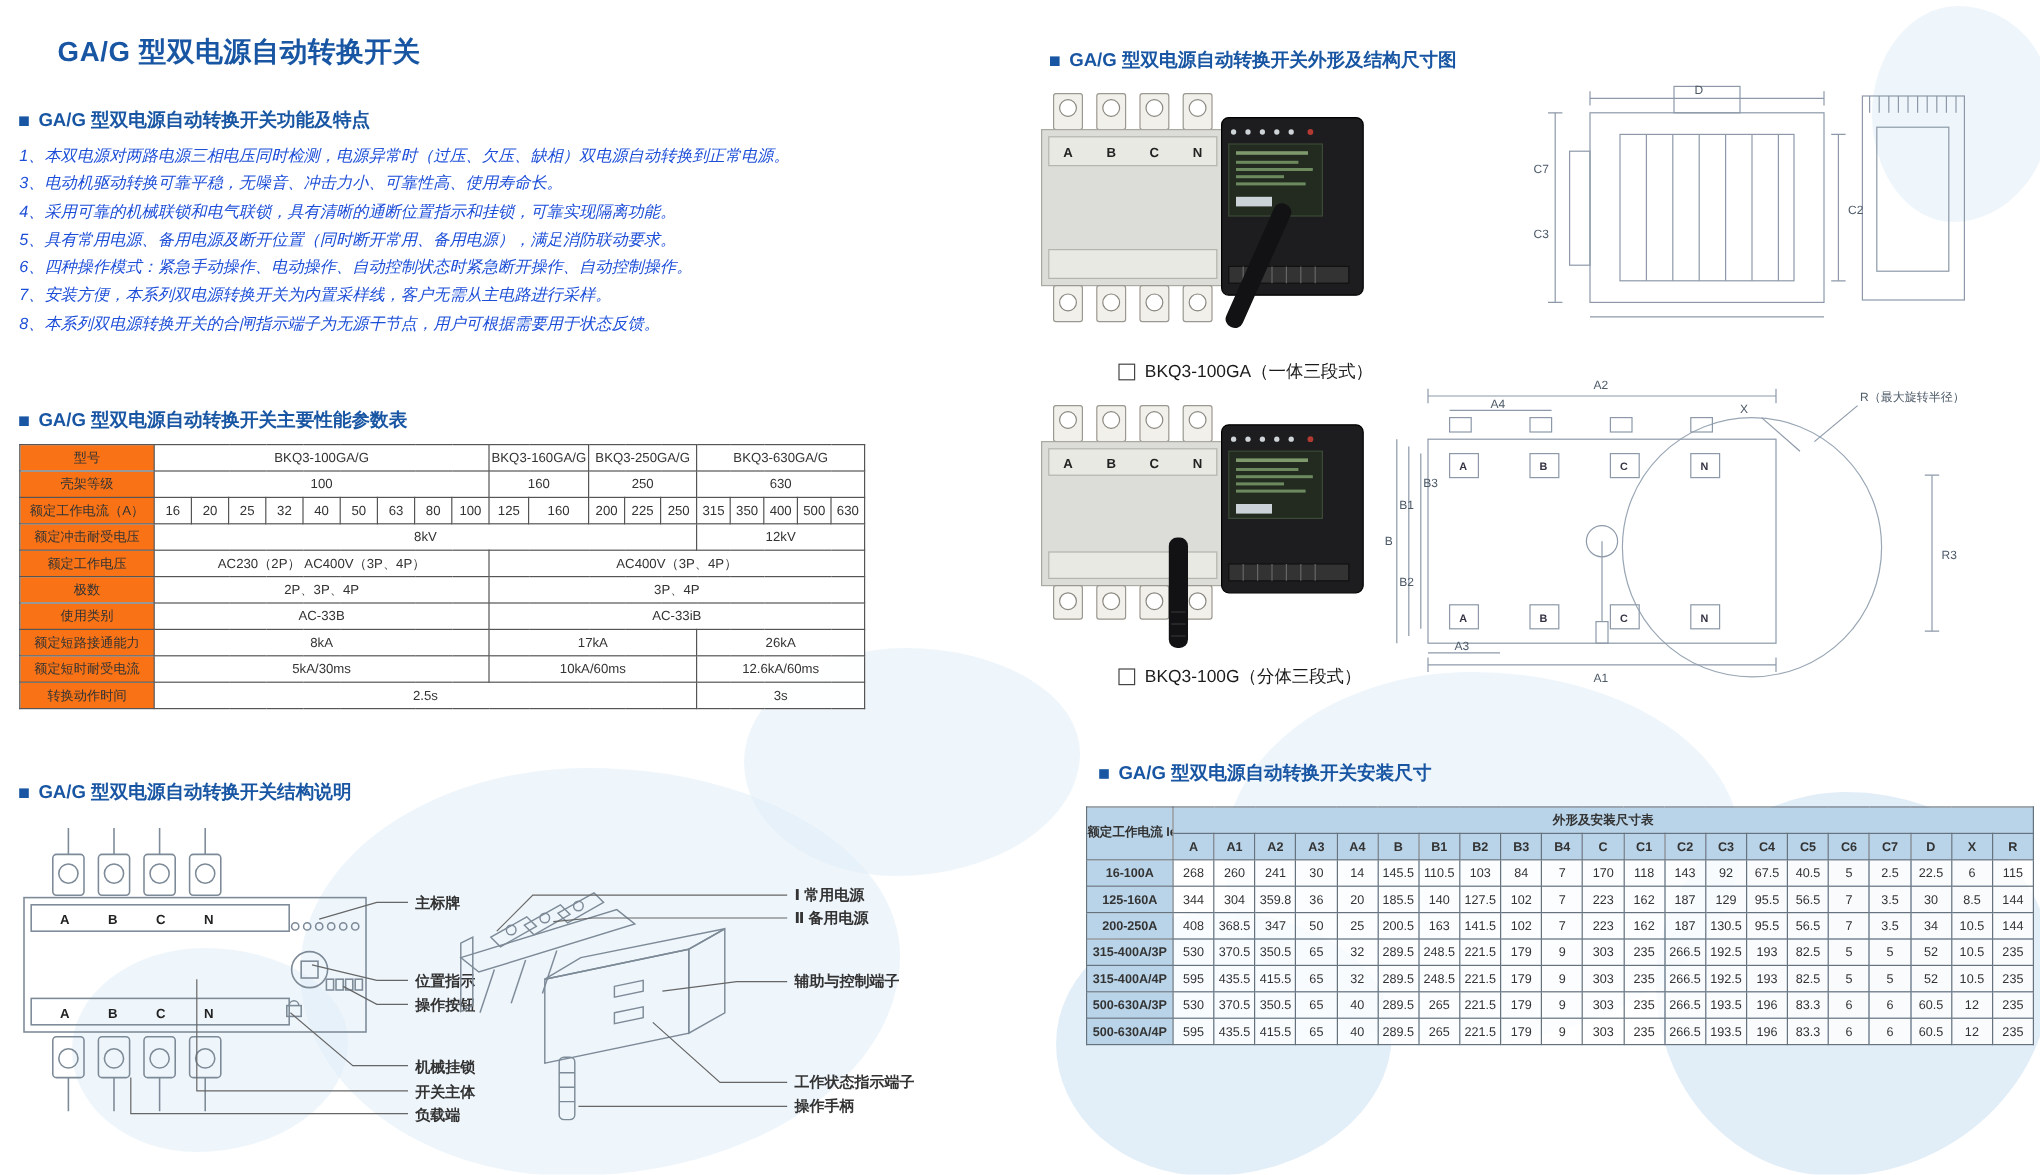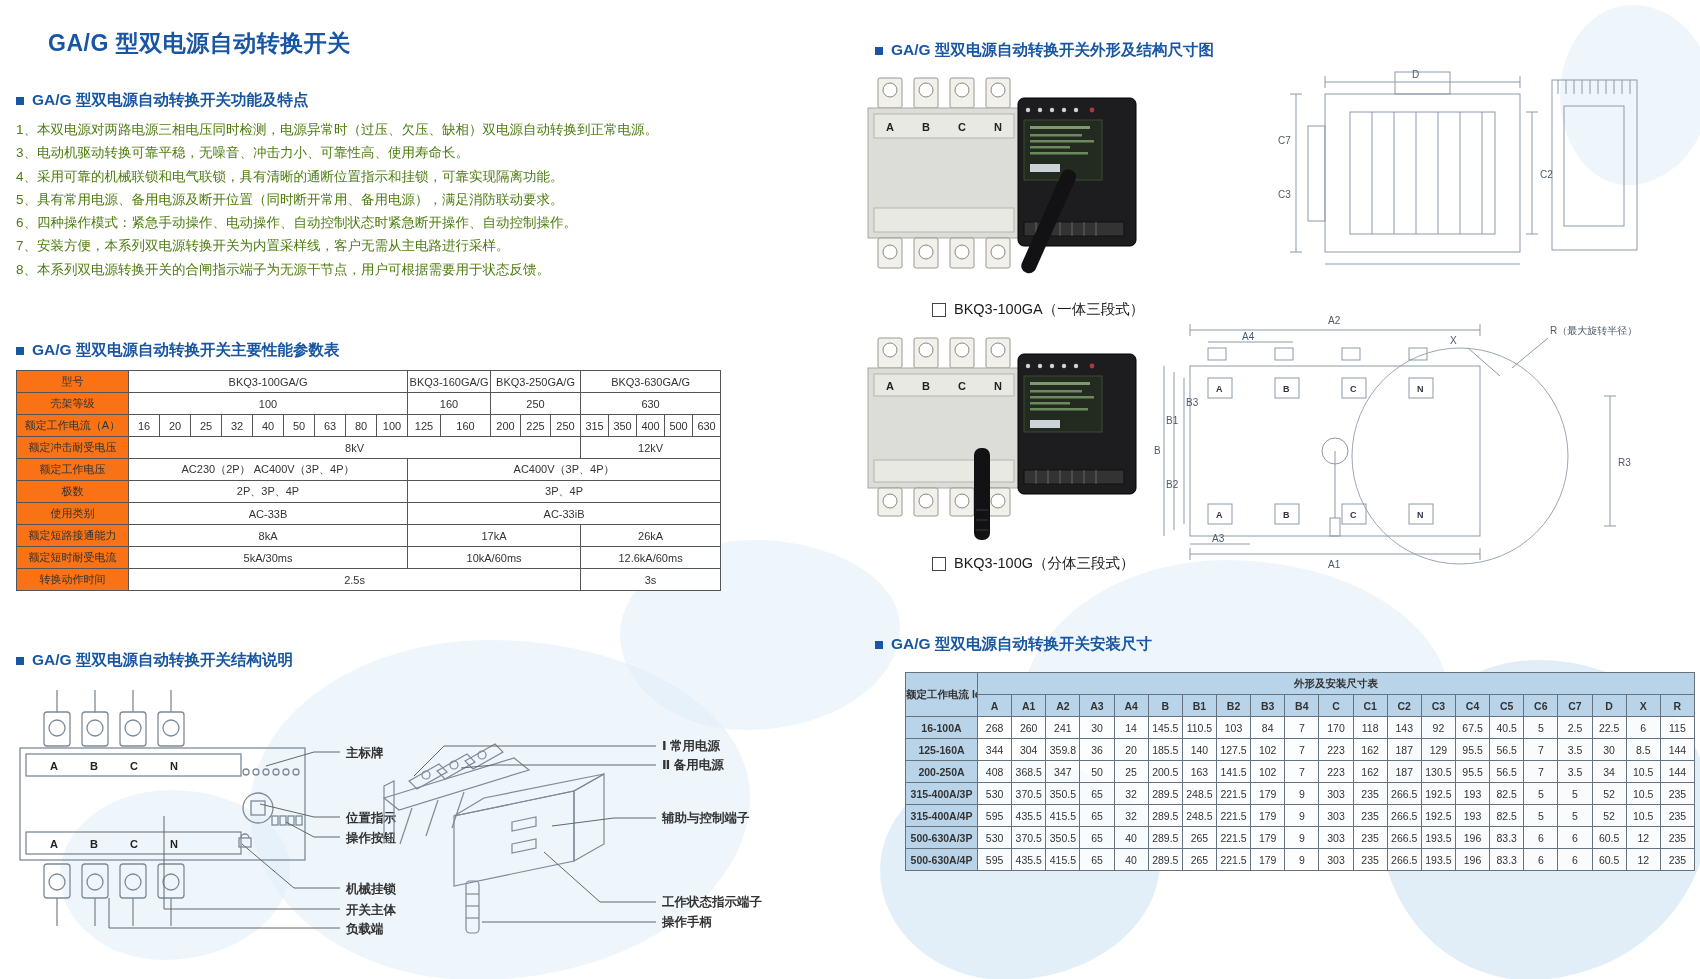--- a/index.html
+++ b/index.html
@@ -3,21 +3,21 @@
 <meta charset="utf-8">
 <style>
   html,body{margin:0;padding:0;background:#fff;}
   .page{position:relative;width:1700px;height:979px;overflow:hidden;background:#ffffff;
         font-family:"Liberation Sans","DejaVu Sans",sans-serif;color:#222;}
   .wm{position:absolute;background:#e0edf7;border-radius:48% 52% 55% 45%/50% 46% 54% 50%;z-index:0;}
   .layer{position:absolute;z-index:1;}
   .page-title{position:absolute;left:16px;top:28px;font-size:23px;font-weight:bold;color:#1856a3;letter-spacing:.5px;z-index:2;margin-left:32px;}
   .sec-head{position:absolute;display:flex;align-items:center;gap:8px;color:#1856a3;font-weight:bold;font-size:15.5px;z-index:2;}
   .sec-head .sq{width:8px;height:8px;background:#1856a3;flex:0 0 auto;}
-  .features{position:absolute;left:16px;top:118px;width:760px;font-size:13.5px;color:#4d7c0f;line-height:23.3px;z-index:2;}
+  .features{position:absolute;left:16px;top:118px;width:760px;font-size:13.5px;color:#1d4ed8;line-height:23.3px;z-index:2;font-style:italic;}
   table{border-collapse:collapse;background:transparent;z-index:2;}
   .param-table{position:absolute;left:16px;top:370px;width:704px;table-layout:fixed;font-size:11px;}
   .param-table th,.param-table td{border:1px solid #555;height:21px;text-align:center;padding:0 1px;
        overflow:hidden;white-space:nowrap;font-weight:normal;}
   .param-table th{background:#f97316;color:#333;}
   .param-table td{background:rgba(255,255,255,.92);color:#333;}
   .inst-table{position:absolute;left:905px;top:672px;width:790px;table-layout:fixed;font-size:10.5px;}
   .inst-table th,.inst-table td{border:1px solid #66737f;height:21px;text-align:center;padding:0;
        overflow:hidden;white-space:nowrap;font-weight:normal;}
   .inst-table th{background:#b9d4e9;color:#333;font-weight:bold;}
@@ -493,21 +493,21 @@
       <text class="dim" x="178" y="272">A1</text>
       <text class="dim" x="468" y="170">R3</text>
     </svg>
   </div>
 
   <div class="caption" style="left:932px;top:554px;">
     <span class="cap-sq"></span>
     <span>BKQ3-100G（分体三段式）</span>
   </div>
 
-  <div class="sec-head" style="left:875px;top:634px;justify-content:center;">
+  <div class="sec-head" style="left:916px;top:634px;justify-content:center;">
     <span class="sq"></span>
     <span>GA/G 型双电源自动转换开关安装尺寸</span>
   </div>
 
   <table class="inst-table">
     <colgroup>
         <col style="width:72px">
       </colgroup>
     <tbody>
         <tr>

